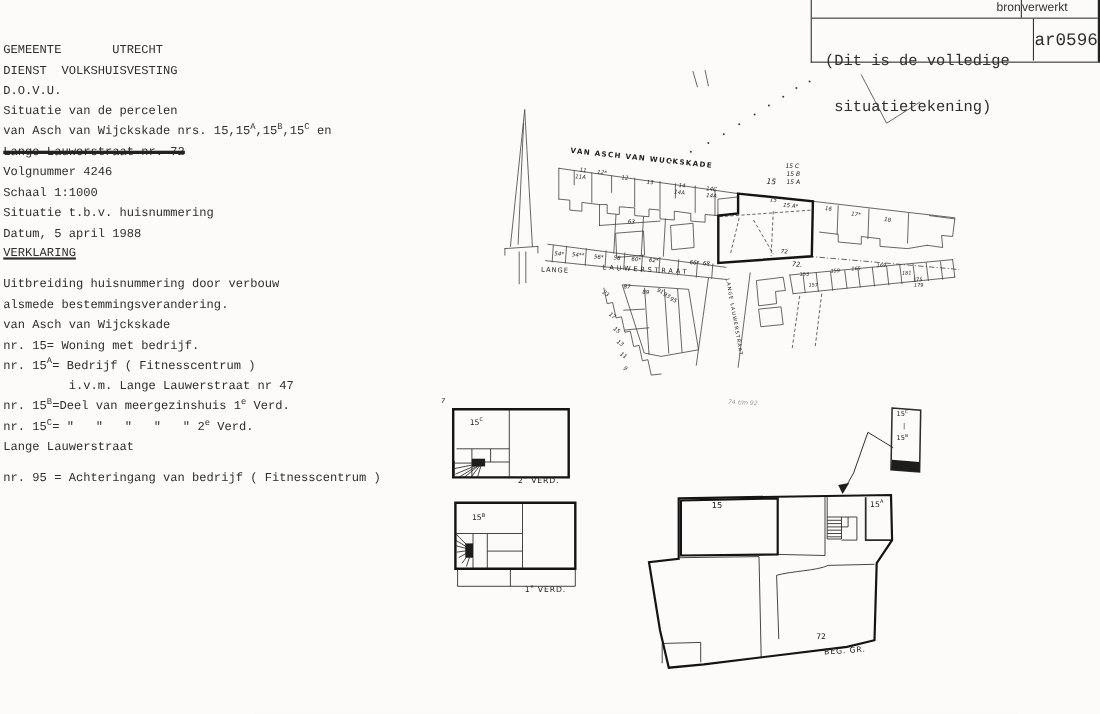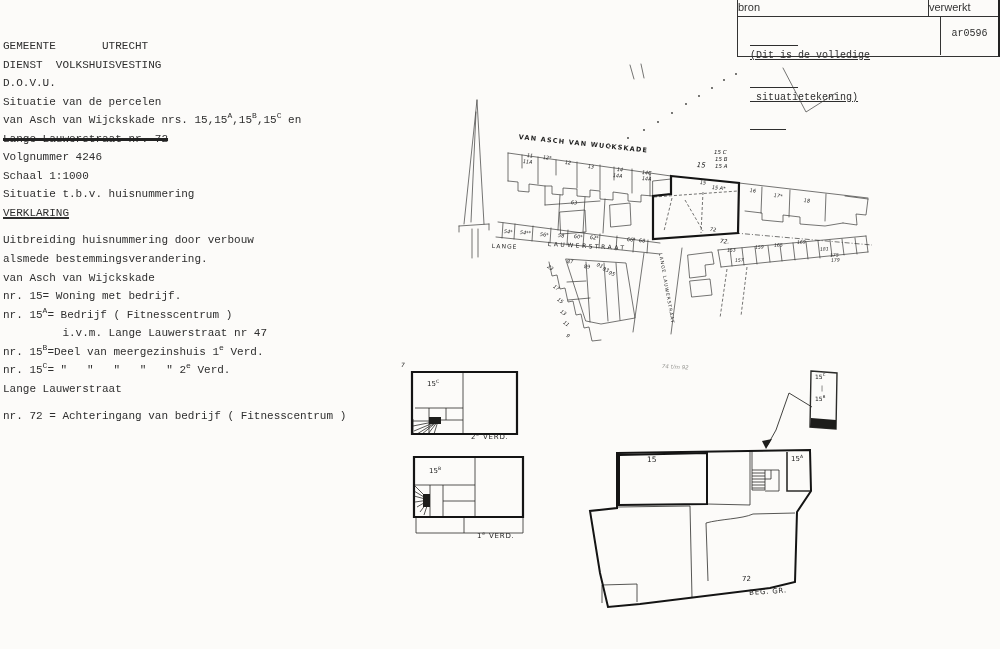--- a/index.html
+++ b/index.html
@@ -9,25 +9,25 @@
   .doc{position:absolute;left:3px;top:37px;width:440px;font-size:11px;}
   .doc-line{white-space:pre;line-height:18.55px;height:18.55px;}
   .doc-line sup{font-size:8px;line-height:0;}
   .doc-line.s{text-decoration:line-through;text-decoration-thickness:2.5px;text-decoration-color:#222;}
   .doc-line.u{text-decoration:underline;text-decoration-thickness:1.6px;}
   
   .stamp{position:absolute;left:737px;top:0;width:260px;height:56px;
          border-left:1.5px solid #333;border-bottom:1.5px solid #333;border-right:2.5px solid #222;}
   .stamp-header{height:16px;display:flex;border-bottom:1.5px solid #333;
                 font-family:"Liberation Sans","DejaVu Sans",sans-serif;font-size:11px;color:#333;}
-  .stamp-h-left{width:190px;text-align:left;padding-top:1px;}
+  .stamp-h-left{width:190px;text-align:right;padding-top:1px;}
   .stamp-h-right{flex:1;border-left:1.5px solid #333;text-align:left;padding-top:1px;}
   .stamp-body{display:flex;height:38px;}
-  .stamp-note{width:190px;font-size:10px;line-height:14px;padding:4px 0 0 12px;white-space:pre;text-decoration:underline;}
-  .stamp-code{flex:1;border-left:1.5px solid #333;font-size:10px;padding-top:11px;text-align:center;}
+  .stamp-note{width:190px;font-size:14px;line-height:14px;padding:4px 0 0 12px;white-space:pre;}
+  .stamp-code{flex:1;border-left:1.5px solid #333;font-size:16px;padding-top:11px;text-align:center;}
   
   .layer{position:absolute;left:0;top:0;width:1000px;height:649px;}
   .dlabel{position:absolute;white-space:pre;font-family:"DejaVu Sans",sans-serif;color:#222;
           transform-origin:0 0;line-height:1;}
   .dlabel sup{font-size:0.65em;line-height:0;}
   svg{position:absolute;left:0;top:0;}
 </style>
 </head>
 <body>
 
@@ -36,31 +36,32 @@
   <div class="doc">
       <div class="doc-line">GEMEENTE       UTRECHT</div>
       <div class="doc-line">DIENST  VOLKSHUISVESTING</div>
       <div class="doc-line">D.O.V.U.</div>
       <div class="doc-line">Situatie van de percelen</div>
       <div class="doc-line">van Asch van Wijckskade nrs. 15,15<sup>A</sup>,15<sup>B</sup>,15<sup>C</sup> en</div>
       <div class="doc-line s">Lange Lauwerstraat nr. 72</div>
       <div class="doc-line">Volgnummer 4246</div>
       <div class="doc-line">Schaal 1:1000</div>
       <div class="doc-line">Situatie t.b.v. huisnummering</div>
+      <div class="doc-line">Datum, 5 april 1988</div>
       <div class="doc-line u">VERKLARING</div>
       <div class="doc-line" style="margin-top: 9px;">Uitbreiding huisnummering door verbouw</div>
       <div class="doc-line">alsmede bestemmingsverandering.</div>
       <div class="doc-line">van Asch van Wijckskade</div>
       <div class="doc-line">nr. 15= Woning met bedrijf.</div>
       <div class="doc-line">nr. 15<sup>A</sup>= Bedrijf ( Fitnesscentrum )</div>
       <div class="doc-line">         i.v.m. Lange Lauwerstraat nr 47</div>
       <div class="doc-line">nr. 15<sup>B</sup>=Deel van meergezinshuis 1<sup>e</sup> Verd.</div>
       <div class="doc-line">nr. 15<sup>C</sup>= "   "   "   "   " 2<sup>e</sup> Verd.</div>
       <div class="doc-line">Lange Lauwerstraat</div>
-      <div class="doc-line" style="margin-top: 9px;">nr. 72 = Achteringang van bedrijf ( Fitnesscentrum )</div>
+      <div class="doc-line" style="margin-top: 9px;">nr. 95 = Achteringang van bedrijf ( Fitnesscentrum )</div>
     </div>
 
   <div class="stamp">
     <div class="stamp-header">
       <div class="stamp-h-left">bron</div>
       <div class="stamp-h-right">verwerkt</div>
     </div>
     <div class="stamp-body">
       <div class="stamp-note">
         <div>(Dit is de volledige</div>

